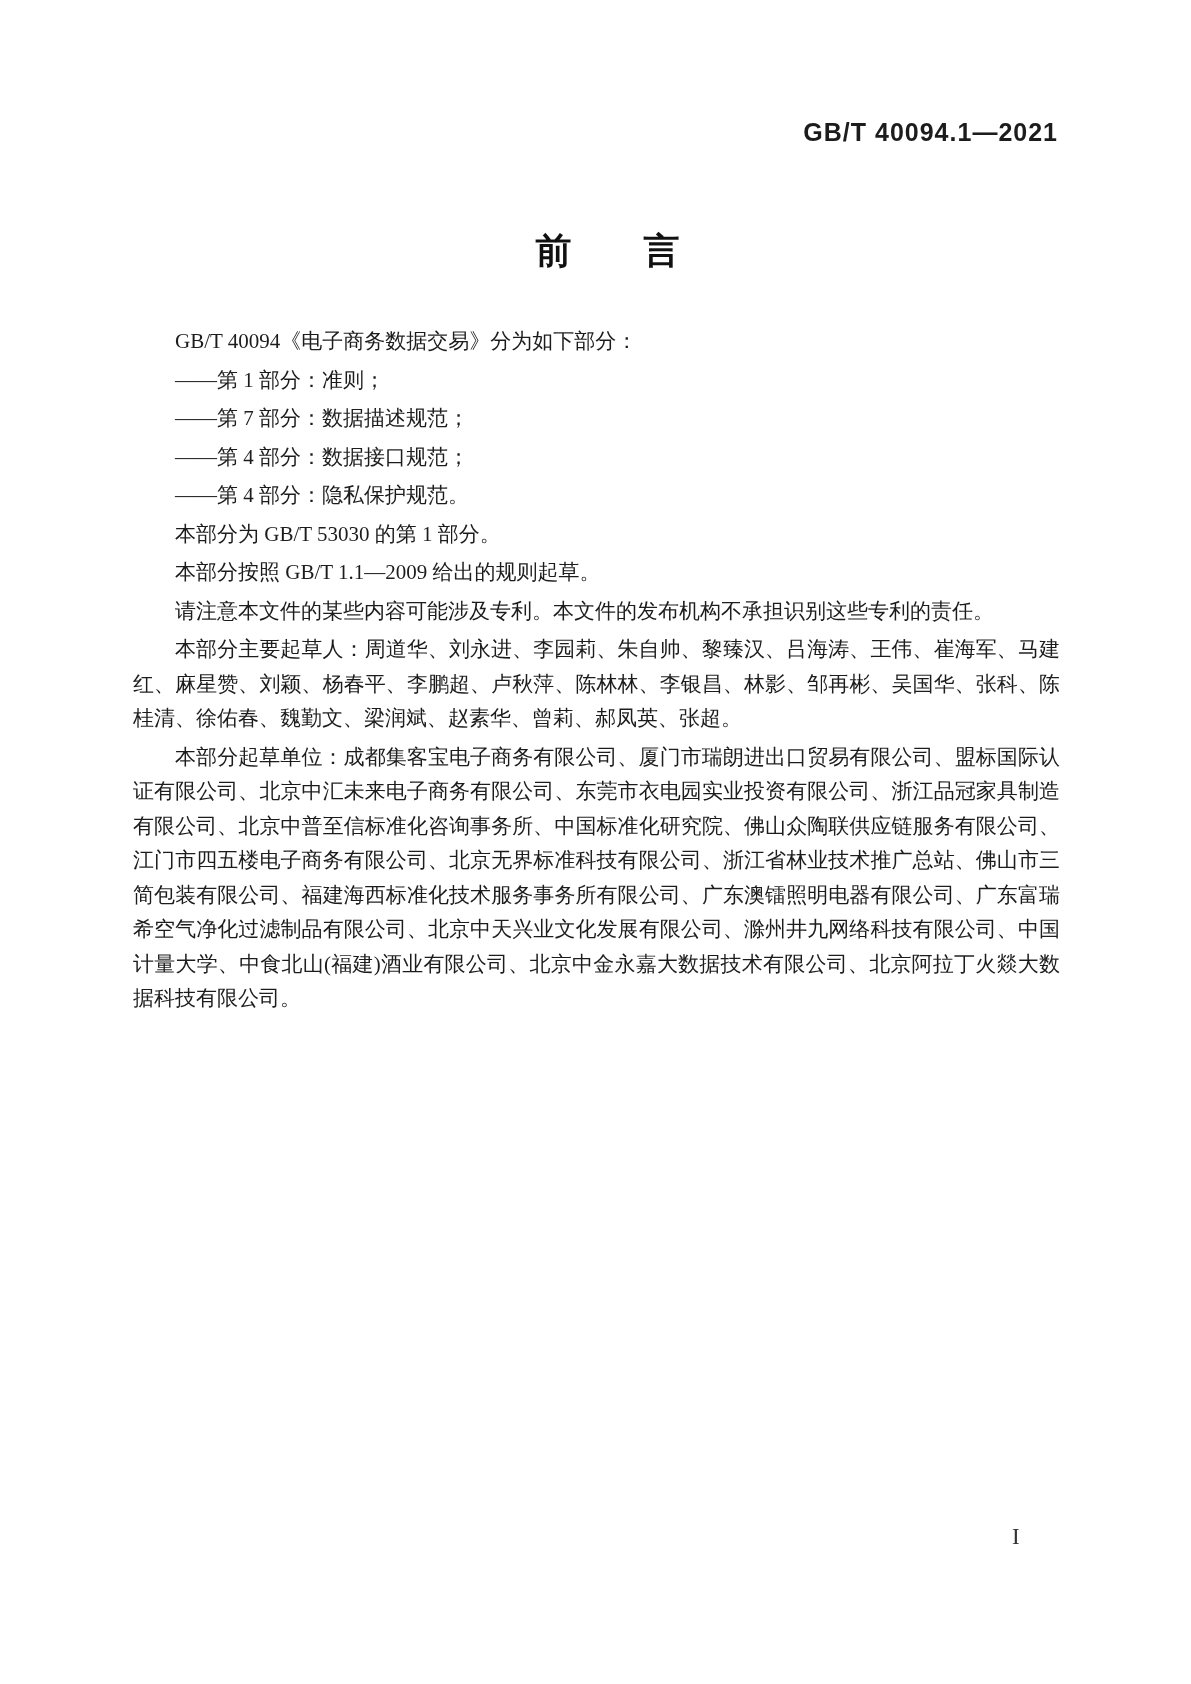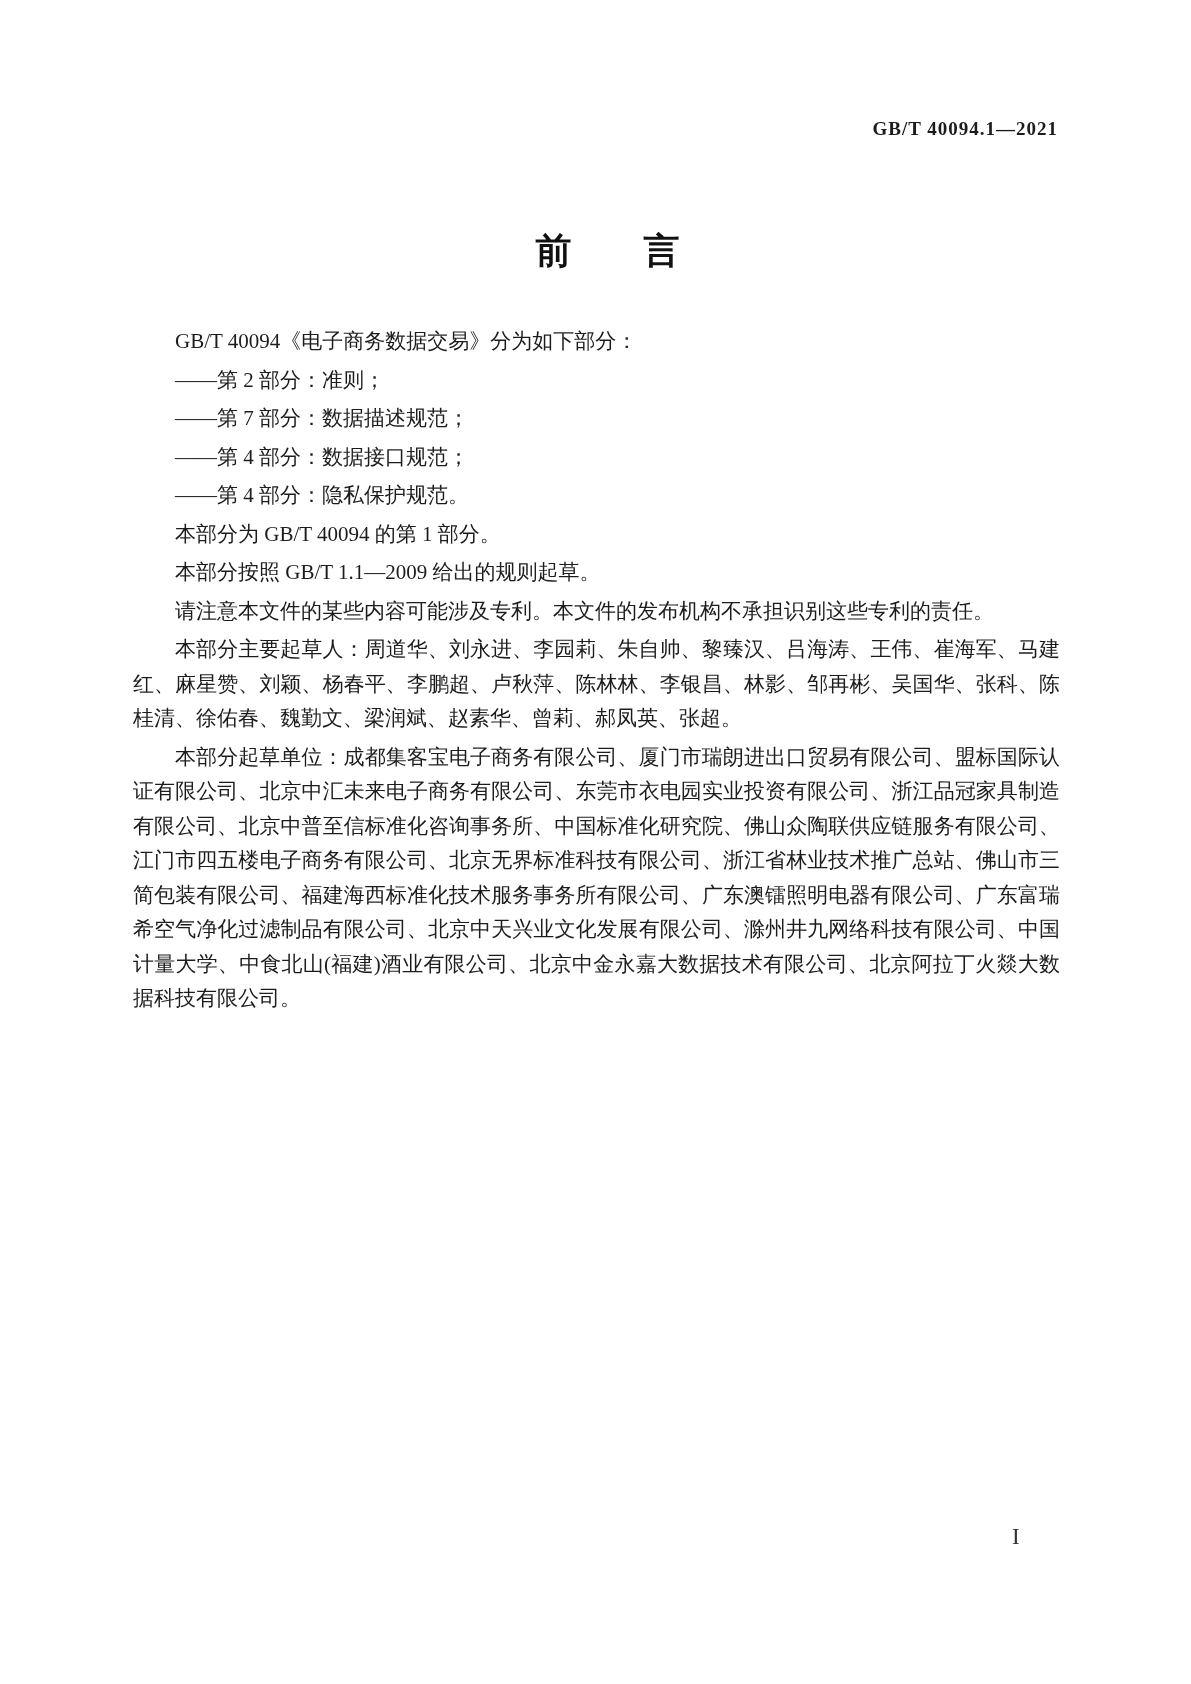--- a/index.html
+++ b/index.html
@@ -14,25 +14,25 @@
     margin: 0 auto;
     background: #ffffff;
     color: #1c1c1c;
     font-family: "Liberation Serif", "DejaVu Serif", serif;
     overflow: hidden;
   }
   .std-number {
     position: absolute;
     top: 118px;
     right: 133px;
-    font-size: 19px;
+    font-size: 25px;
     font-weight: bold;
     letter-spacing: 1px;
     white-space: nowrap;
-    font-family: Liberation Serif, serif;
+    font-family: Liberation Sans, sans-serif;
   }
   .title {
     position: absolute;
     top: 215px;
     left: 0;
     width: 100%;
     margin: 12px;
     text-align: center;
     font-size: 36px;
     font-weight: bold;
@@ -67,26 +67,26 @@
 
 <div class="page">
 
   <div class="std-number">GB/T 40094.1—2021</div>
 
   <h1 class="title">前　　言</h1>
 
   <div class="body">
     <p>GB/T 40094《电子商务数据交易》分为如下部分：</p>
 
-    <p>——第 2 部分：准则；</p>
+    <p>——第 1 部分：准则；</p>
     <p>——第 7 部分：数据描述规范；</p>
     <p>——第 4 部分：数据接口规范；</p>
     <p>——第 4 部分：隐私保护规范。</p>
 
-    <p>本部分为 GB/T 40094 的第 1 部分。</p>
+    <p>本部分为 GB/T 53030 的第 1 部分。</p>
     <p>本部分按照 GB/T 1.1—2009 给出的规则起草。</p>
     <p>请注意本文件的某些内容可能涉及专利。本文件的发布机构不承担识别这些专利的责任。</p>
     <p>本部分主要起草人：周道华、刘永进、李园莉、朱自帅、黎臻汉、吕海涛、王伟、崔海军、马建红、麻星赞、刘颖、杨春平、李鹏超、卢秋萍、陈林林、李银昌、林影、邹再彬、吴国华、张科、陈桂清、徐佑春、魏勤文、梁润斌、赵素华、曾莉、郝凤英、张超。</p>
     <p>本部分起草单位：成都集客宝电子商务有限公司、厦门市瑞朗进出口贸易有限公司、盟标国际认证有限公司、北京中汇未来电子商务有限公司、东莞市衣电园实业投资有限公司、浙江品冠家具制造有限公司、北京中普至信标准化咨询事务所、中国标准化研究院、佛山众陶联供应链服务有限公司、江门市四五楼电子商务有限公司、北京无界标准科技有限公司、浙江省林业技术推广总站、佛山市三简包装有限公司、福建海西标准化技术服务事务所有限公司、广东澳镭照明电器有限公司、广东富瑞希空气净化过滤制品有限公司、北京中天兴业文化发展有限公司、滁州井九网络科技有限公司、中国计量大学、中食北山(福建)酒业有限公司、北京中金永嘉大数据技术有限公司、北京阿拉丁火燚大数据科技有限公司。</p>
   </div>
 
   <div class="page-number">I</div>
 
 </div>
 

